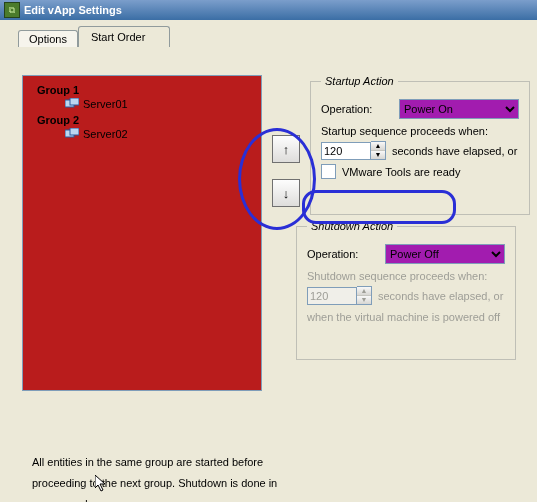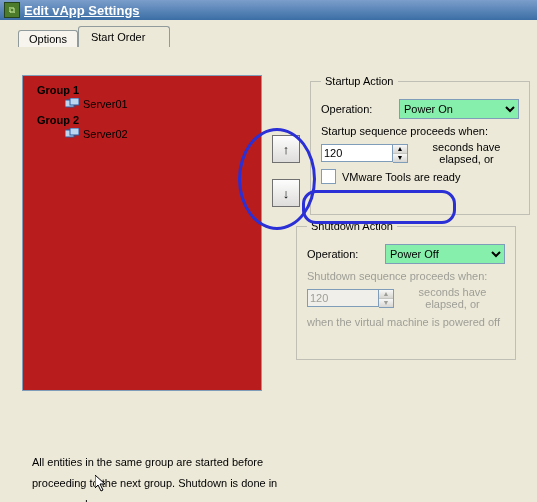--- a/index.html
+++ b/index.html
@@ -1,41 +1,41 @@
 <!DOCTYPE html>
 <html><head>
 <meta charset="utf-8">
 <style>
   html,body{margin:0;padding:0;font-family:Tahoma,Arial,sans-serif;font-size:11px;color:#000;background:#ece9d8;}
   .window{width:537px;height:502px;background:#ece9d8;position:relative;box-sizing:border-box;}
   .titlebar{height:20px;background:linear-gradient(#7b9ecb,#3b6ea5);display:flex;align-items:center;padding:0 4px;}
   .titlebar .ticon{width:14px;height:14px;background:#4b7b2b;border:1px solid #26441a;margin-right:4px;display:flex;align-items:center;justify-content:center;color:#c7e89b;font-size:9px;}
-  .titlebar .ttext{color:#fff;font-weight:bold;font-size:13px;text-decoration:underline;}
+  .titlebar .ttext{color:#fff;font-weight:bold;font-size:11px;}
   .client{position:absolute;top:20px;left:0;right:0;bottom:0;background:#ece9d8;}
   .tabs{position:absolute;top:6px;left:18px;display:flex;align-items:flex-end;}
   .tab{border:1px solid #919b9c;border-bottom:none;background:#ece9d8;padding:3px 10px 3px 10px;margin-right:0;position:relative;border-radius:3px 3px 0 0;}
   .tab.inactive{background:#f6f4ec;padding:2px 10px 2px 10px;margin-top:2px;}
   .tab.active{background:#ece9d8;z-index:2;padding:4px 24px 4px 12px;}
   .tree{position:absolute;top:55px;left:22px;width:240px;height:316px;border:1px solid #7f9db9;background:#b91c1c;overflow:auto;box-sizing:border-box;padding:6px 4px;}
   .group{font-weight:bold;margin:2px 0 2px 10px;}
   .item{display:flex;align-items:center;margin:1px 0 4px 28px;font-weight:normal;padding-left:10px;}
   .vmicon{display:inline-block;width:14px;height:12px;margin-right:4px;}
   .vmicon svg{display:block;}
   .arrows{position:absolute;top:115px;left:272px;display:flex;flex-direction:column;gap:16px;}
   .arrowbtn{width:26px;height:26px;border:1px solid #707070;background:linear-gradient(#fdfdfd,#dedddb);display:flex;align-items:center;justify-content:center;font-size:13px;font-weight:bold;cursor:pointer;}
   fieldset{position:absolute;border:1px solid #bfbfb6;padding:8px 10px 10px 10px;box-sizing:border-box;margin:0;}
-  legend{padding:0 4px;color:#000;}
+  legend{padding:0 4px;color:#000;font-style:italic;}
   .startup{top:55px;left:310px;width:218px;height:140px;}
   .shutdown{top:200px;left:296px;width:218px;height:140px;}
   .row{display:flex;align-items:center;margin:4px 0;}
   .lbl{width:78px;}
-  select.op{width:120px;height:20px;border:1px solid #7f9db9;background:#86efac;font-family:inherit;font-size:11px;}
+  select.op{width:120px;height:20px;border:1px solid #7f9db9;background:#a21caf;font-family:inherit;font-size:11px;}
   .note{margin:6px 0 4px 0;}
   .spin{display:inline-flex;align-items:center;}
-  .spin input{width:72px;height:18px;border:1px solid #7f9db9;font-family:inherit;font-size:11px;padding:0 2px;box-sizing:border-box;}
+  .spin input{width:50px;height:18px;border:1px solid #7f9db9;font-family:inherit;font-size:11px;padding:0 2px;box-sizing:border-box;}
   .spinbtns{display:flex;flex-direction:column;border:1px solid #7f9db9;border-left:none;}
   .sbtn{width:14px;height:8px;background:linear-gradient(#f8f8f8,#d7d6d2);font-size:7px;line-height:7px;text-align:center;cursor:pointer;border-bottom:1px solid #c6c6c0;}
   .sbtn:last-child{border-bottom:none;}
   .after{margin-left:6px;text-align:center;}
   .disabled, .disabled *{color:#9e9e97 !important;}
   .disabled input,.disabled select{color:#9e9e97;background:#f0efe9;}
   .chkrow{display:flex;align-items:center;margin-top:4px;}
   .chk{width:13px;height:13px;border:1px solid #7f9db9;background:#fff;margin-right:6px;}
   .footnote{position:absolute;left:32px;top:432px;width:250px;line-height:21px;}
   .cursor{position:absolute;left:95px;top:455px;font-size:14px;color:#000;pointer-events:none;}

